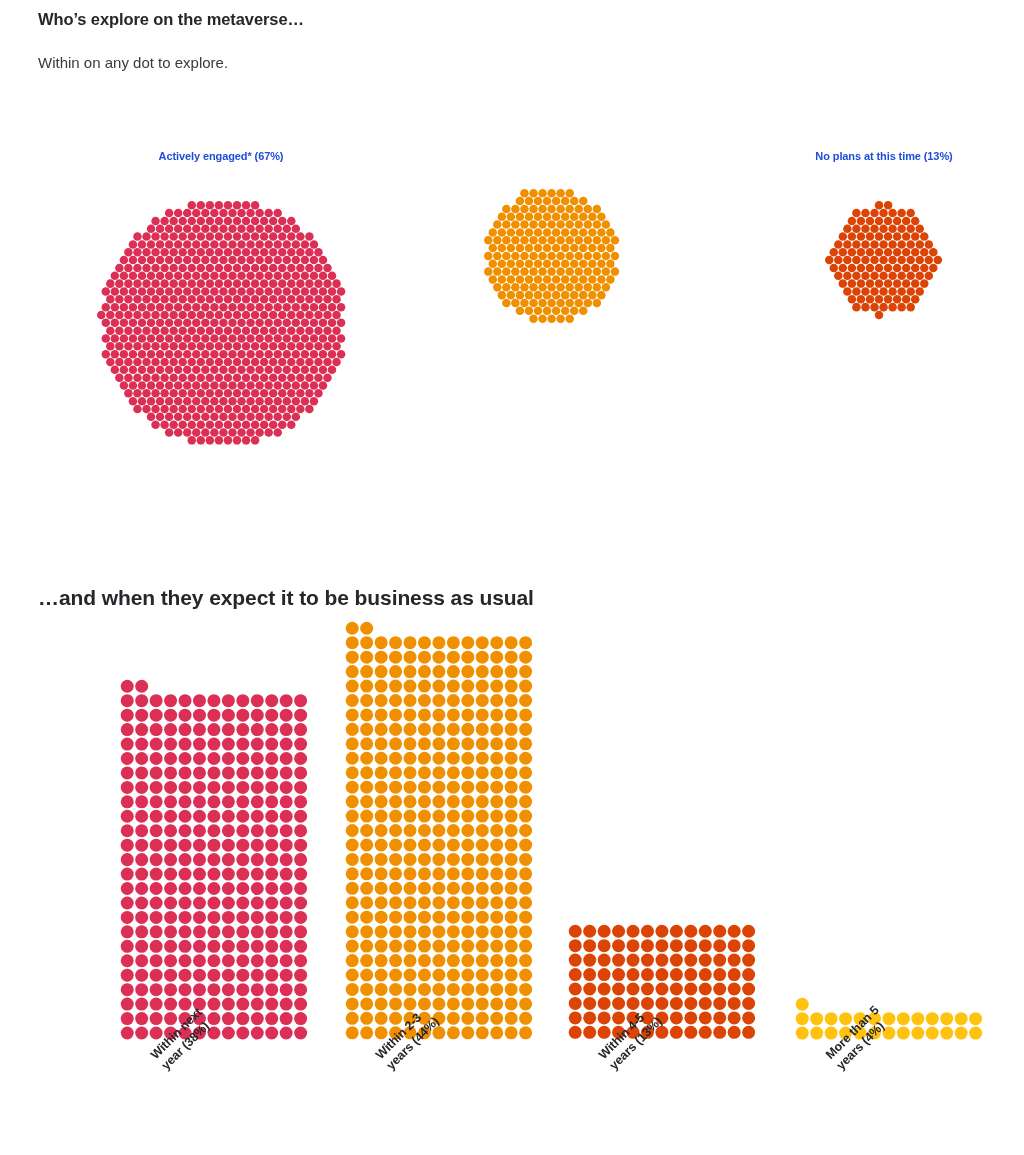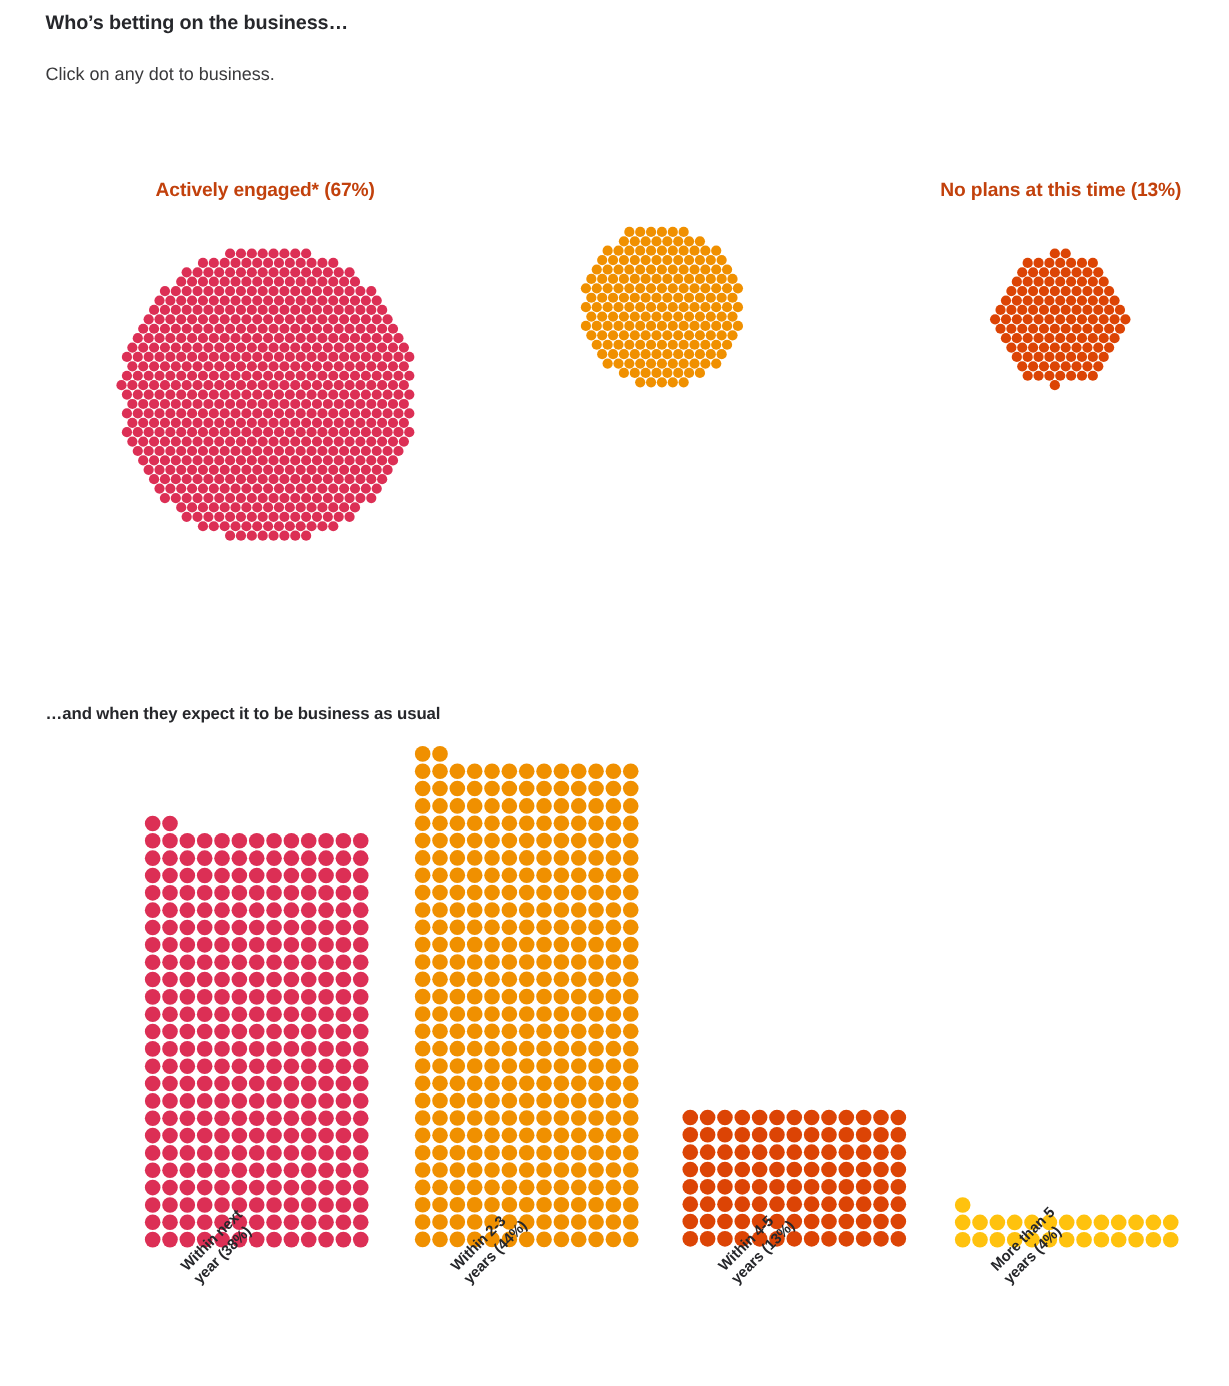--- a/index.html
+++ b/index.html
@@ -31,43 +31,43 @@
     left: 38px;
     top: 54px;
     font-size: 15px;
     font-weight: normal;
     color: #3a3a3c;
   }
   .section2-title {
     position: absolute;
     left: 38px;
     top: 586px;
-    font-size: 14px;
+    font-size: 21px;
     font-weight: bold;
     letter-spacing: -0.1px;
     color: #26272b;
   }
 
   
   #clusters {
     position: absolute;
     left: 0;
     top: 150px;
     width: 1024px;
     height: 330px;
   }
   .cluster-group {
     position: absolute;
     top: 0;
     text-align: center;
   }
   .cluster-label {
-    font-size: 16px;
+    font-size: 11px;
     font-weight: bold;
-    color: #c2410c;
+    color: #1d4ed8;
     white-space: nowrap;
     letter-spacing: -0.1px;
   }
   .cluster-canvas {
     position: relative;
     margin: 0 auto;
   }
   .cluster-canvas svg { display: block; }
 
   
@@ -98,23 +98,23 @@
     transform: rotate(-45deg);
     transform-origin: left top;
     line-height: 1.22;
     text-align: left;
   }
   .bar-label span { display: block; }
 </style>
 </head>
 <body>
 
-<div class="headline">Who’s betting on the business…</div>
+<div class="headline">Who’s explore on the metaverse…</div>
 
-<div class="subhead">Click on any dot to business.</div>
+<div class="subhead">Within on any dot to explore.</div>
 
 <div id="clusters">
 
   <div class="cluster-group" id="cluster-0" style="left: 21px; width: 400px;">
     <div class="cluster-label">Actively engaged* (67%)</div>
     <div class="cluster-canvas" id="cluster-canvas-0" style="width: 250.332px; height: 245.626px; margin-top: 38px;">
         <svg width="250.33200000000002" height="245.62600000000003" viewBox="0 0 250.33200000000002 245.62600000000003">
           <circle cx="127.42850000000001" cy="122.81300000000002" r="4.2535" fill="#DC2F55"></circle>
           <circle cx="122.90350000000001" cy="114.97570000000002" r="4.2535" fill="#DC2F55"></circle>
           <circle cx="131.95350000000002" cy="114.97570000000002" r="4.2535" fill="#DC2F55"></circle>

